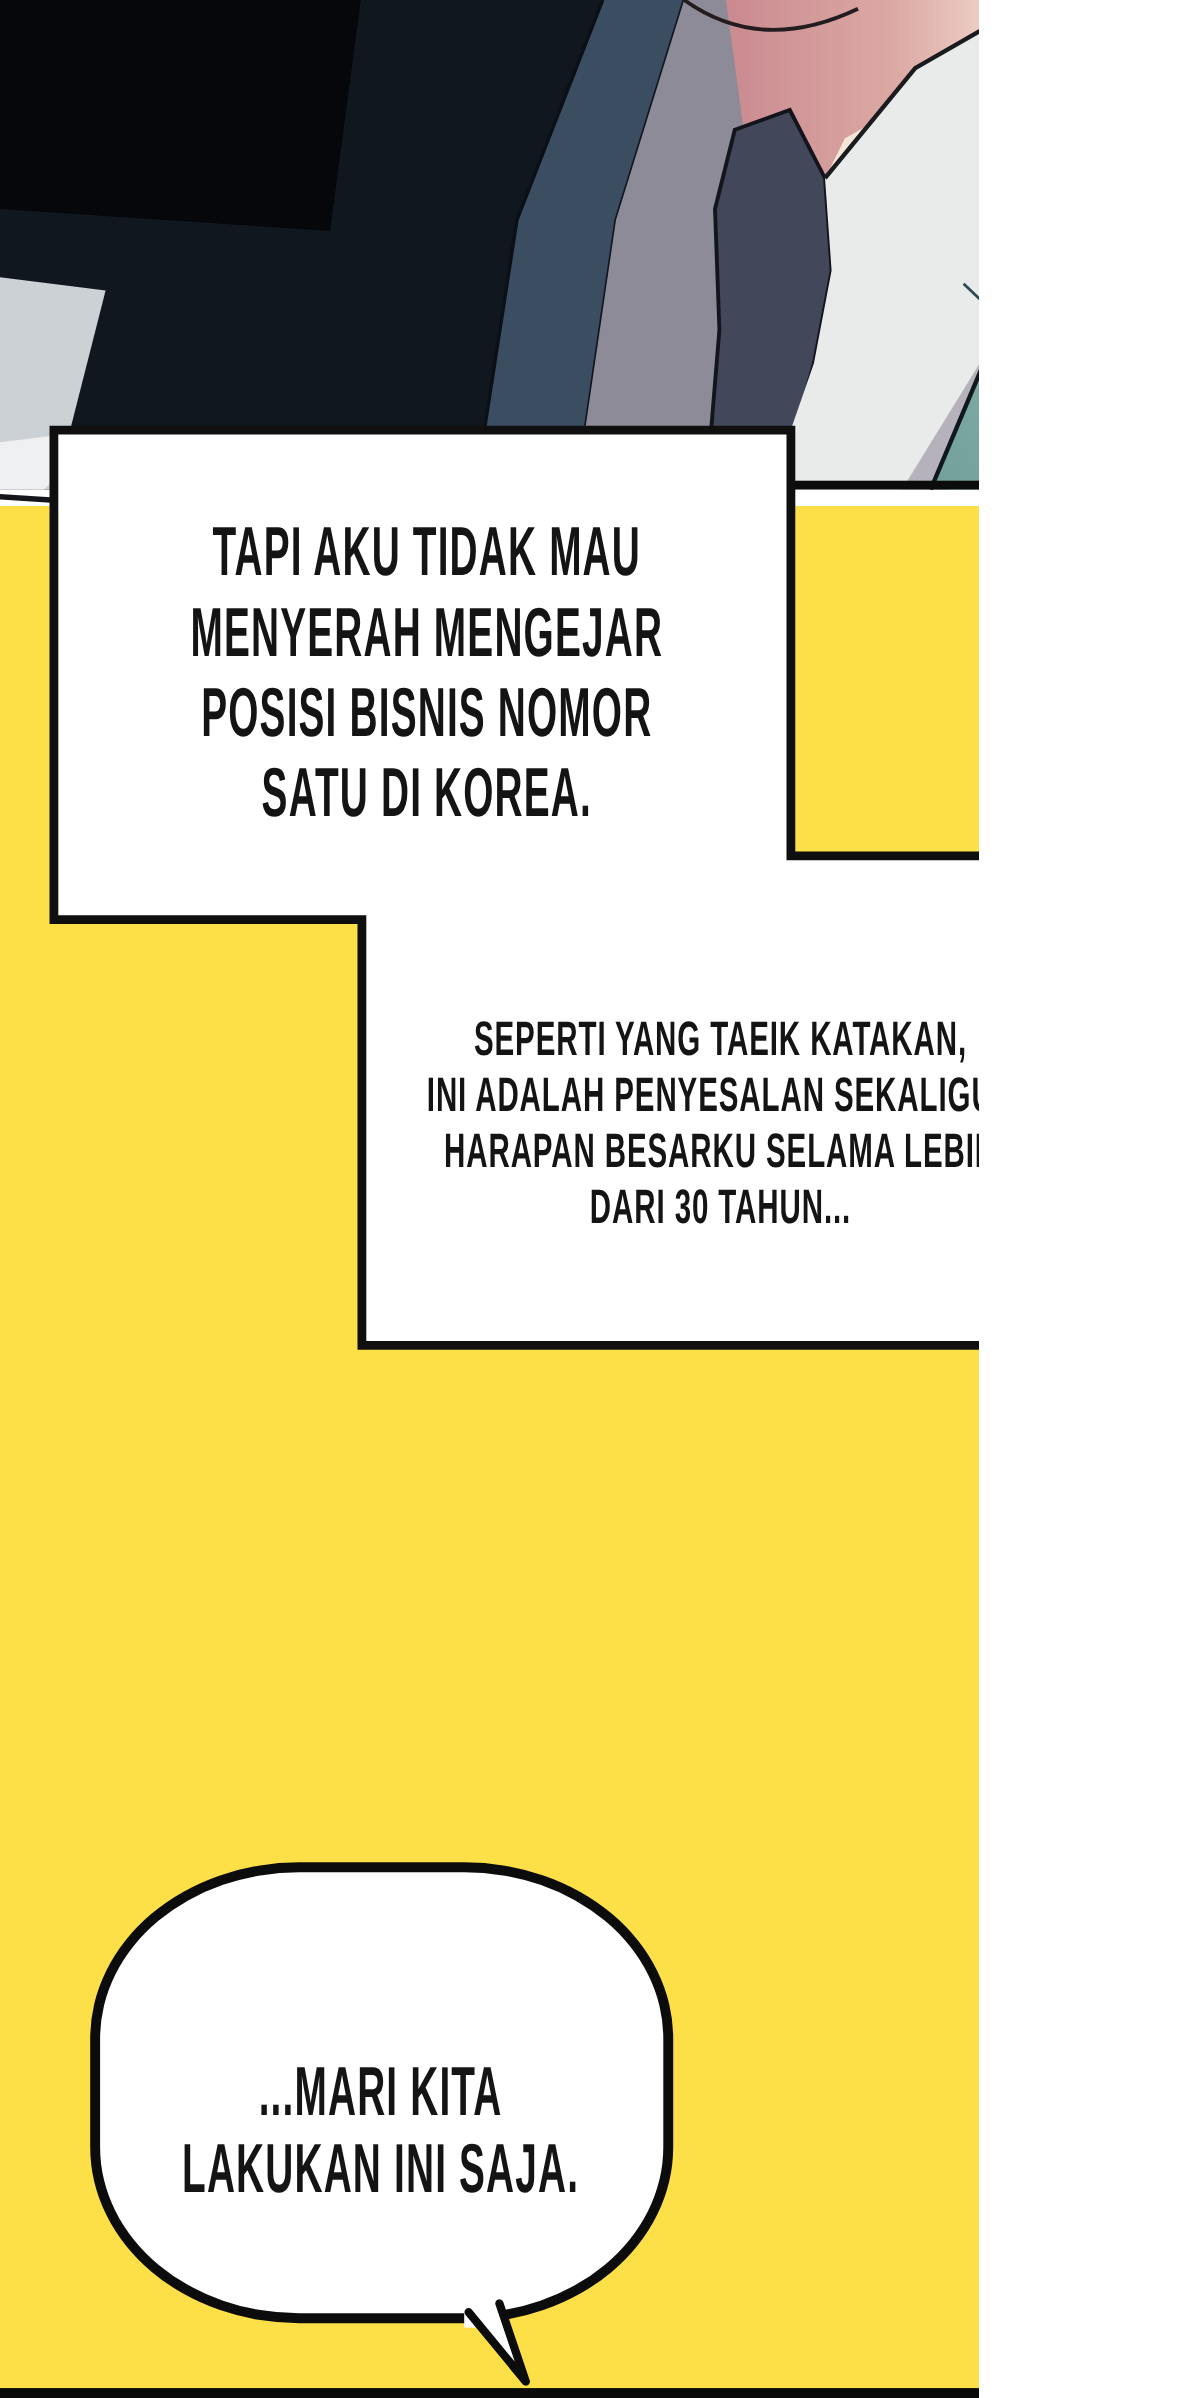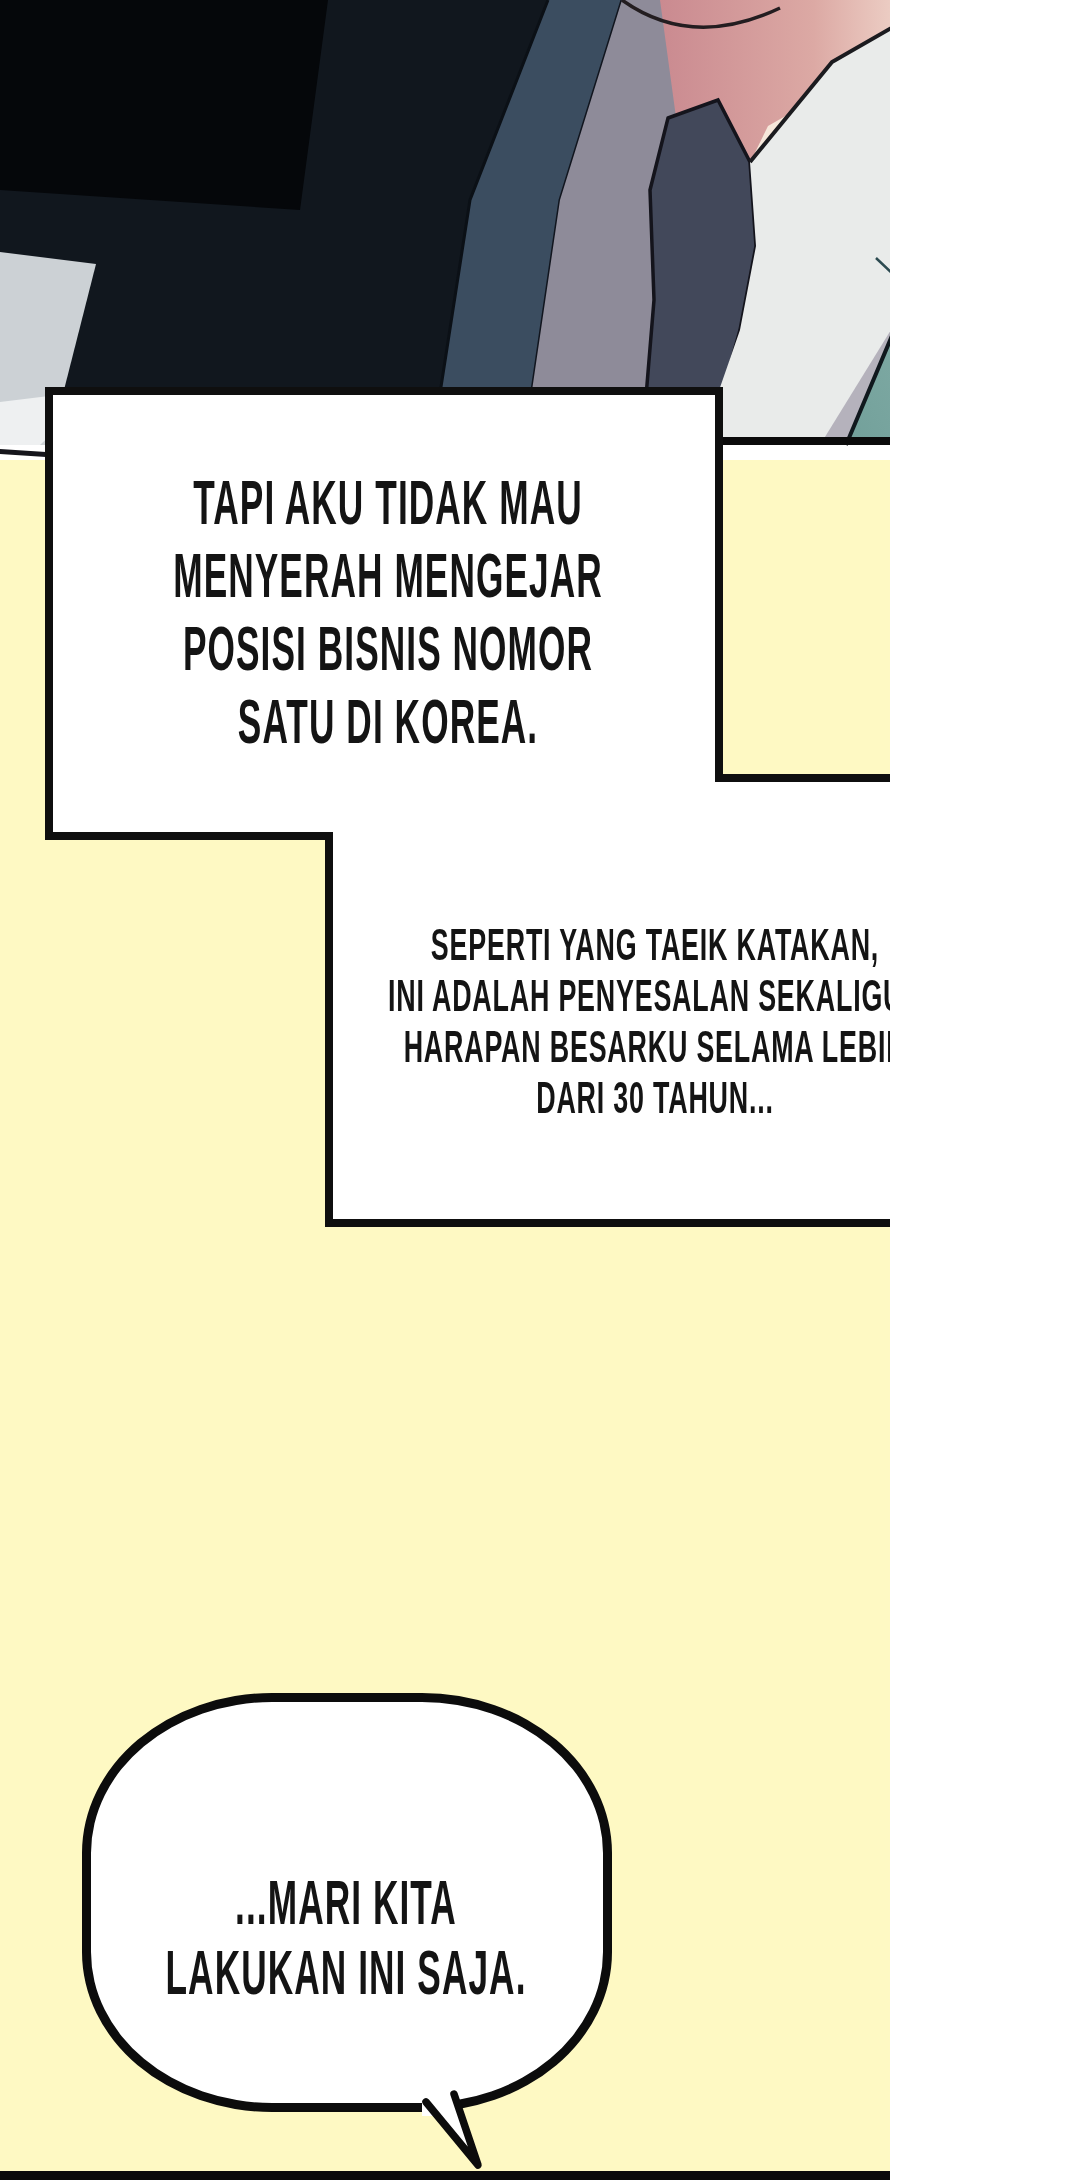--- a/index.html
+++ b/index.html
@@ -1,19 +1,19 @@
 <!DOCTYPE html>
 <html><head>
 <meta charset="utf-8">
 <style>
   html,body{margin:0;padding:0;background:#ffffff;}
   .page{
     position:relative;
     width:890px;height:2180px;
-    background:#fef9c3;
+    background:#fde047;
     overflow:hidden;
     font-family:"Liberation Sans", sans-serif;
   }
   .abs{position:absolute;}
   
   .comic-text{
     position:absolute;
     font-weight:bold;
     color:#141414;
     text-align:center;

